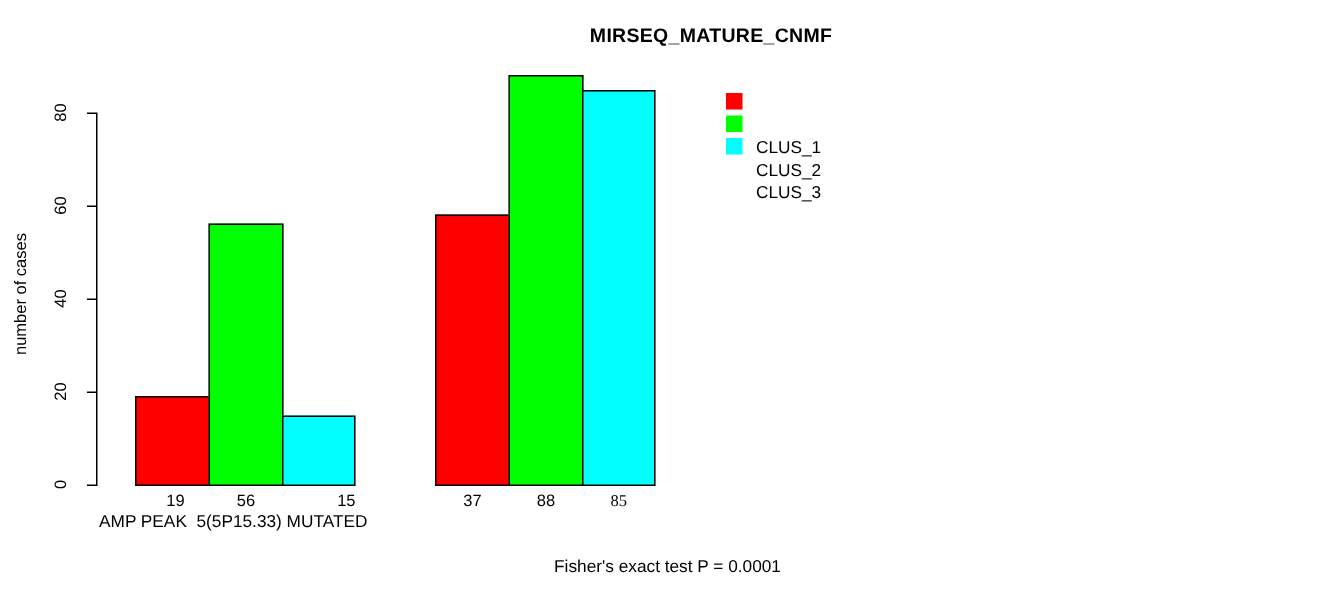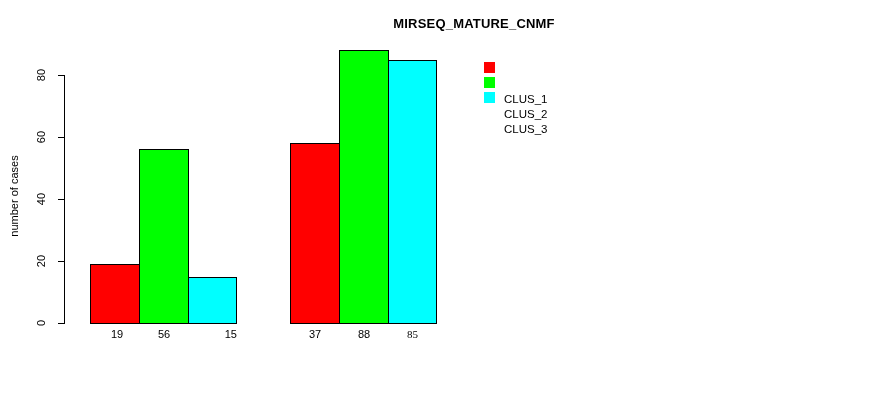--- a/index.html
+++ b/index.html
@@ -205,33 +205,35 @@
         <div class="bar" style="left: 188px; top: 276.5px; width: 49px; height: 47.5px; background: rgb(0, 255, 255);"></div>
         <div class="bar-count-label" style="left: 188px; width: 49px; text-align: right;">15</div>
         <div class="bar" style="left: 290px; top: 143.2px; width: 50px; height: 180.8px; background: rgb(255, 0, 0);"></div>
         <div class="bar-count-label" style="left: 290px; width: 50px;">37</div>
         <div class="bar" style="left: 339px; top: 50.2px; width: 50px; height: 273.8px; background: rgb(0, 255, 0);"></div>
         <div class="bar-count-label" style="left: 339px; width: 50px;">88</div>
         <div class="bar" style="left: 388px; top: 59.5px; width: 49px; height: 264.5px; background: rgb(0, 255, 255);"></div>
         <div class="bar-count-label" style="left: 388px; width: 49px; font-family: Liberation Serif, serif;">85</div>
       </div>
 
+    <div class="group-label" style="left:66px;">AMP PEAK  5(5P15.33) MUTATED</div>
   </div>
 
   <div class="legend">
     <div id="legend-rows">
         <div class="legend-row">
           <span class="legend-swatch" style="background: rgb(255, 0, 0);"></span>
           <span class="legend-text">CLUS_1</span>
         </div>
         <div class="legend-row">
           <span class="legend-swatch" style="background: rgb(0, 255, 0);"></span>
           <span class="legend-text">CLUS_2</span>
         </div>
         <div class="legend-row">
           <span class="legend-swatch" style="background: rgb(0, 255, 255);"></span>
           <span class="legend-text">CLUS_3</span>
         </div>
       </div>
   </div>
 
+  <div class="footnote">Fisher's exact test P = 0.0001</div>
 
 </div>
 
 </body></html>

